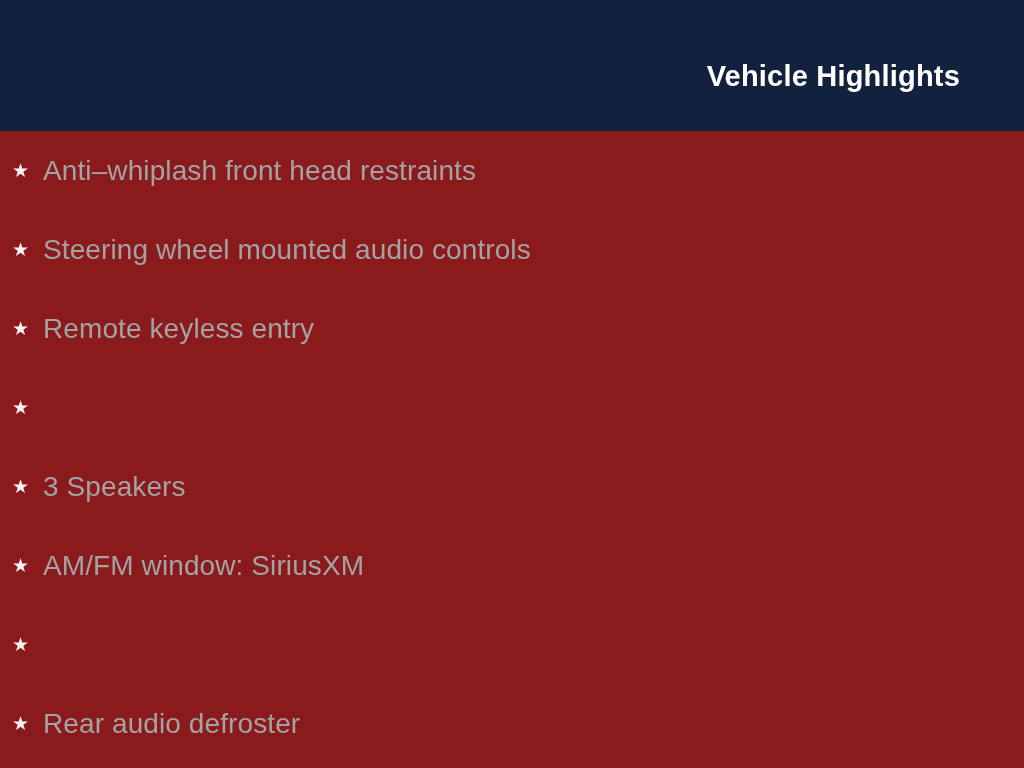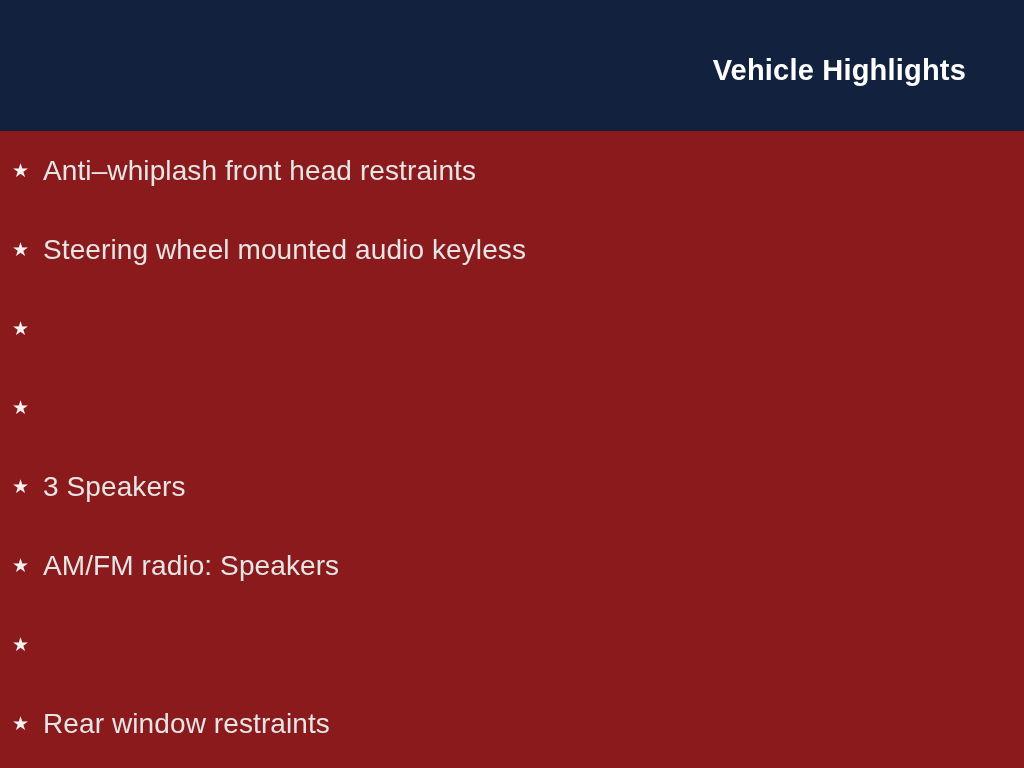--- a/index.html
+++ b/index.html
@@ -31,21 +31,21 @@
     width: 1024px;
     height: 131px;
     background: #12223e;
     box-sizing: border-box;
   }
 
   .header-title {
     position: absolute;
     right: 52px;
     top: 46px;
-    margin: 6px;
+    margin: 12px;
     font-family: "Liberation Sans", sans-serif;
     font-size: 29px;
     font-weight: bold;
     letter-spacing: 0.2px;
     color: #ffffff;
     white-space: nowrap;
     line-height: 36px;
     text-align: right;
   }
 
@@ -88,21 +88,21 @@
     margin-right: 9px;
     position: relative;
     top: 0px;
   }
 
   .feature-label {
     flex: 0 1 auto;
     font-family: "Liberation Sans", sans-serif;
     font-size: 28px;
     font-weight: 300;
-    color: #e5e5e5;
+    color: #a3a3a3;
     letter-spacing: 0.1px;
     white-space: nowrap;
     line-height: 34px;
   }
 </style>
 </head>
 <body>
 
 <div class="slide">
 
@@ -113,46 +113,47 @@
   <div class="body-area">
     <ul class="feature-list">
 
       <li class="feature-item">
         <span class="bullet-star">★</span>
         <span class="feature-label">Anti–whiplash front head restraints</span>
       </li>
 
       <li class="feature-item">
         <span class="bullet-star">★</span>
-        <span class="feature-label">Steering wheel mounted audio keyless</span>
+        <span class="feature-label">Steering wheel mounted audio controls</span>
       </li>
 
       <li class="feature-item">
         <span class="bullet-star">★</span>
+        <span class="feature-label">Remote keyless entry</span>
       </li>
 
       <li class="feature-item">
         <span class="bullet-star">★</span>
       </li>
 
       <li class="feature-item">
         <span class="bullet-star">★</span>
         <span class="feature-label">3 Speakers</span>
       </li>
 
       <li class="feature-item">
         <span class="bullet-star">★</span>
-        <span class="feature-label">AM/FM radio: Speakers</span>
+        <span class="feature-label">AM/FM window: SiriusXM</span>
       </li>
 
       <li class="feature-item">
         <span class="bullet-star">★</span>
       </li>
 
       <li class="feature-item">
         <span class="bullet-star">★</span>
-        <span class="feature-label">Rear window restraints</span>
+        <span class="feature-label">Rear audio defroster</span>
       </li>
 
     </ul>
   </div>
 
 </div>
 
 </body></html>

